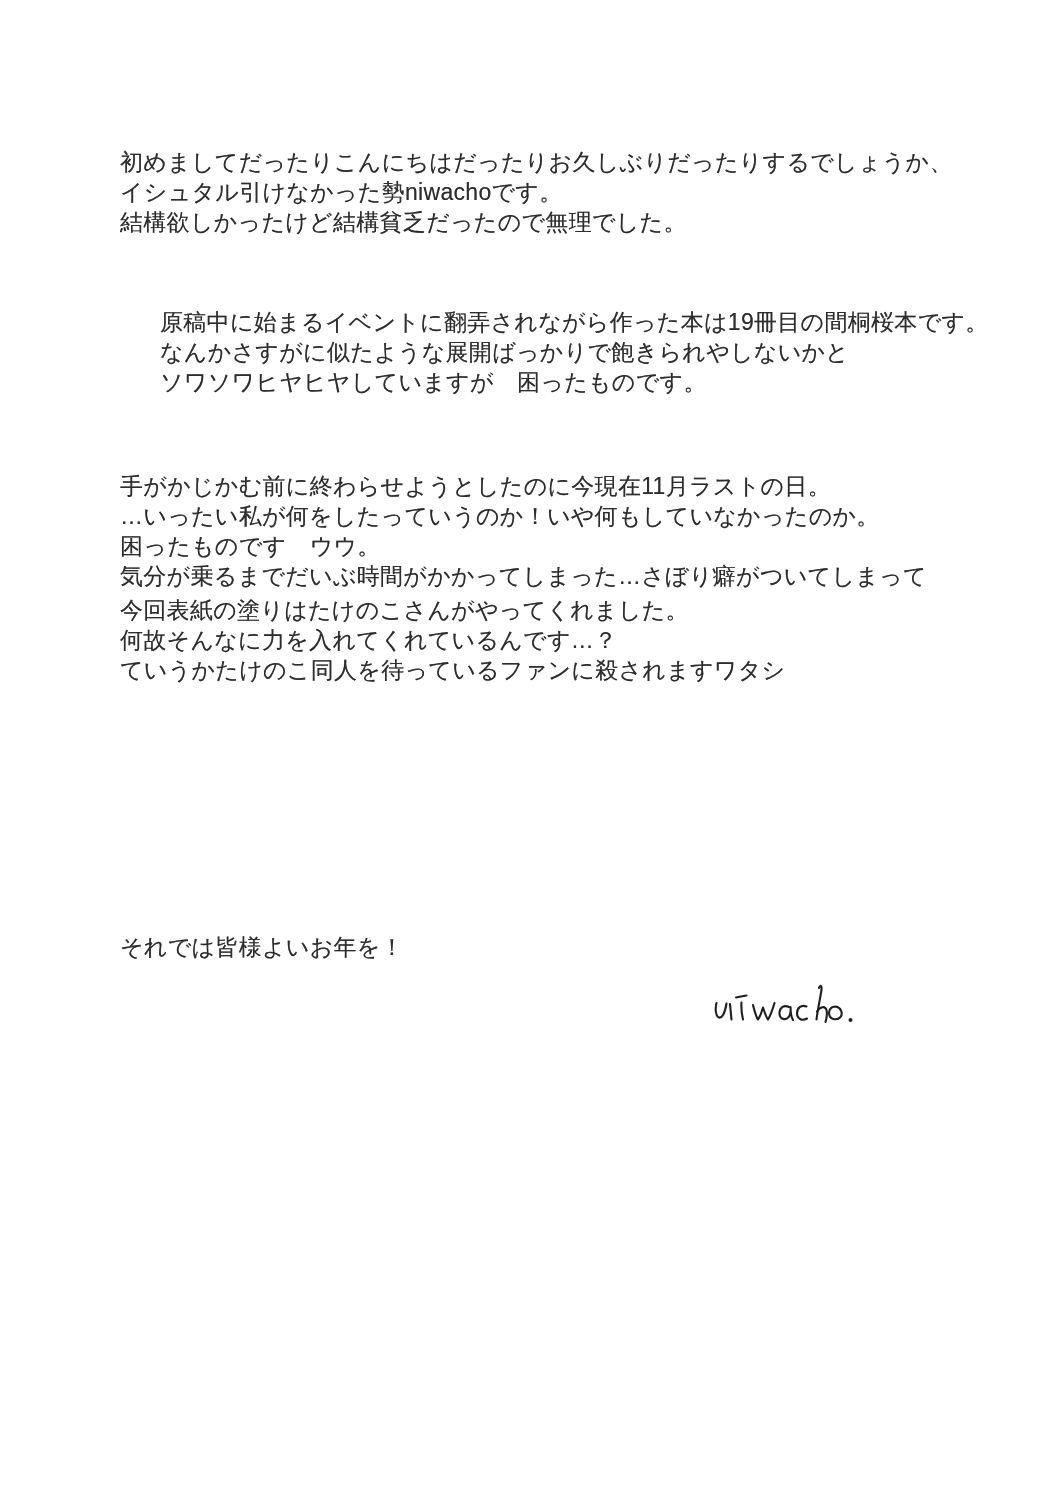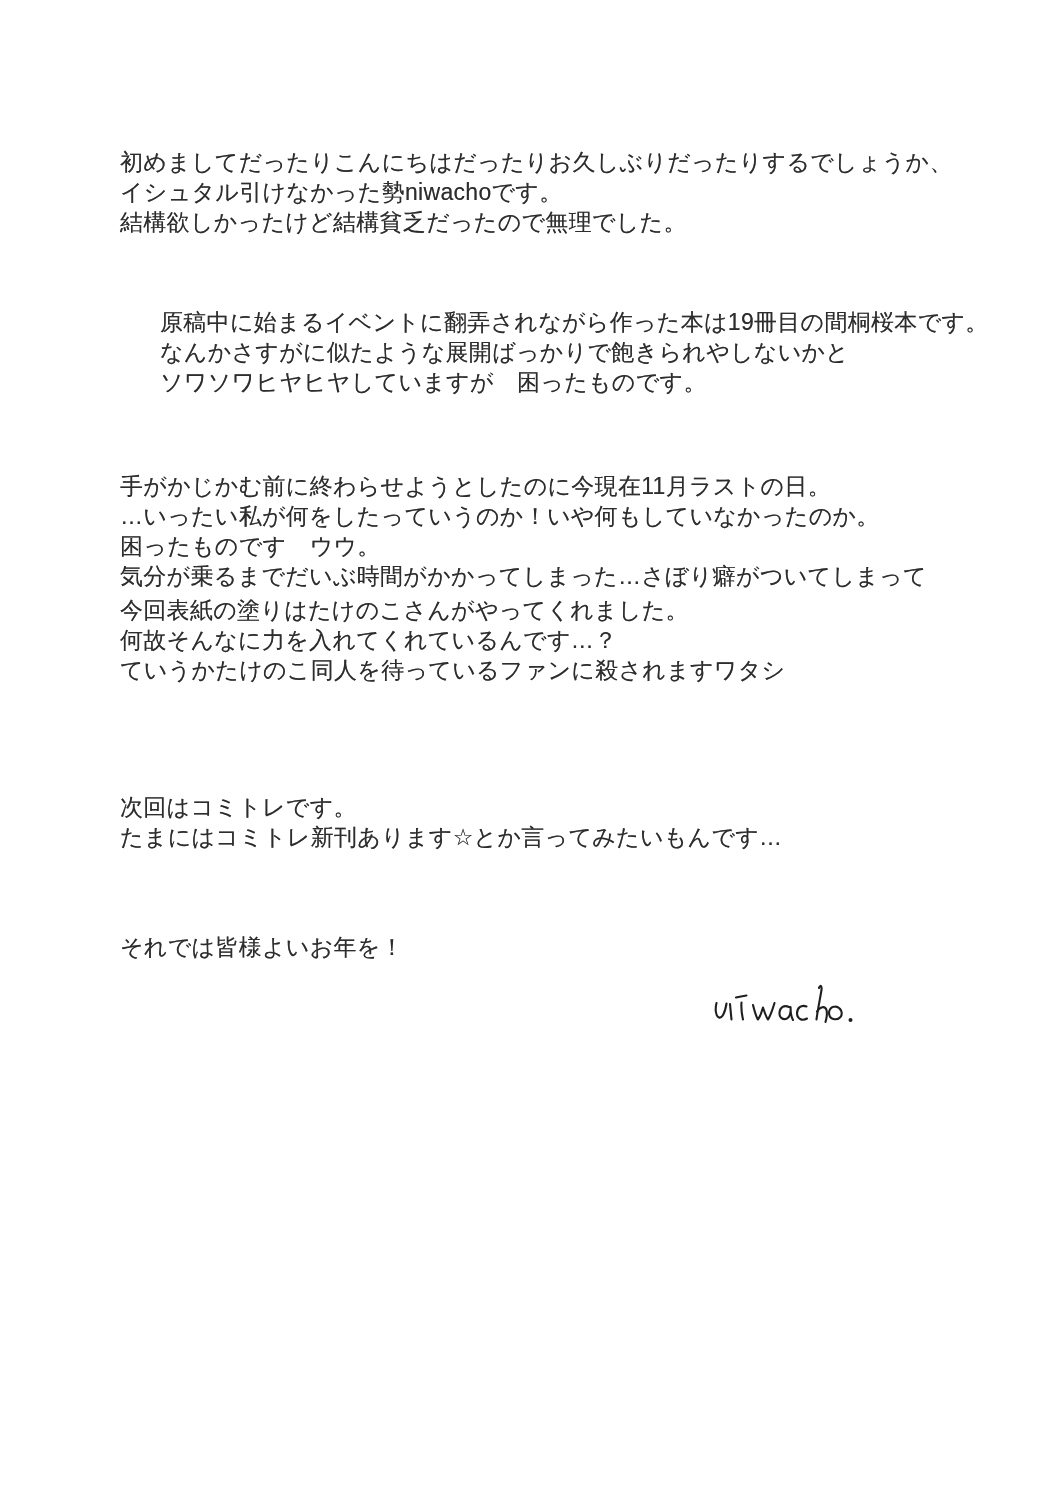--- a/index.html
+++ b/index.html
@@ -83,24 +83,20 @@
     <div>困ったものです　ウウ。</div>
     <div>気分が乗るまでだいぶ時間がかかってしまった…さぼり癖がついてしまって</div>
   </section>
 
   <section class="para para-4">
     <div>今回表紙の塗りはたけのこさんがやってくれました。</div>
     <div>何故そんなに力を入れてくれているんです…？</div>
     <div>ていうかたけのこ同人を待っているファンに殺されますワタシ</div>
   </section>
 
-  <section class="para para-5">
-    <div>次回はコミトレです。</div>
-    <div>たまにはコミトレ新刊あります☆とか言ってみたいもんです…</div>
-  </section>
 
   <section class="para para-6">
     <div>それでは皆様よいお年を！</div>
   </section>
 
   <div class="signature" role="img" aria-label="niwacho.">
     <svg viewBox="0 0 190 65" xmlns="http://www.w3.org/2000/svg">
 
       <path class="sig-stroke" d="M16.5,30 C15,36 15.5,43 19,44.5 C22,45.5 25,40 26.5,30.5"></path>
       <path class="sig-stroke" d="M30,31 C30.5,36 31,42 31.5,46.5"></path>

